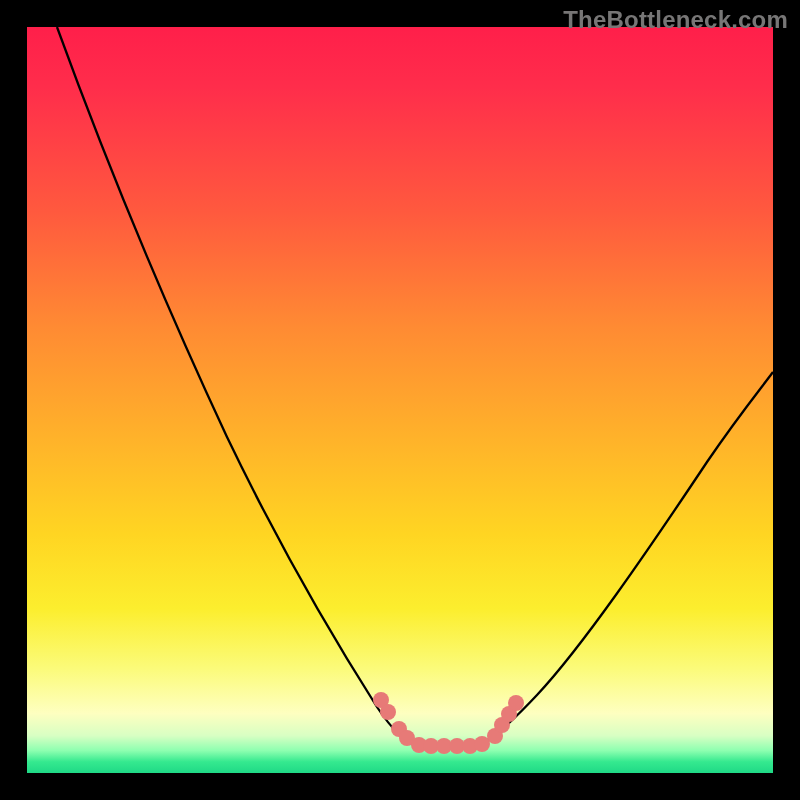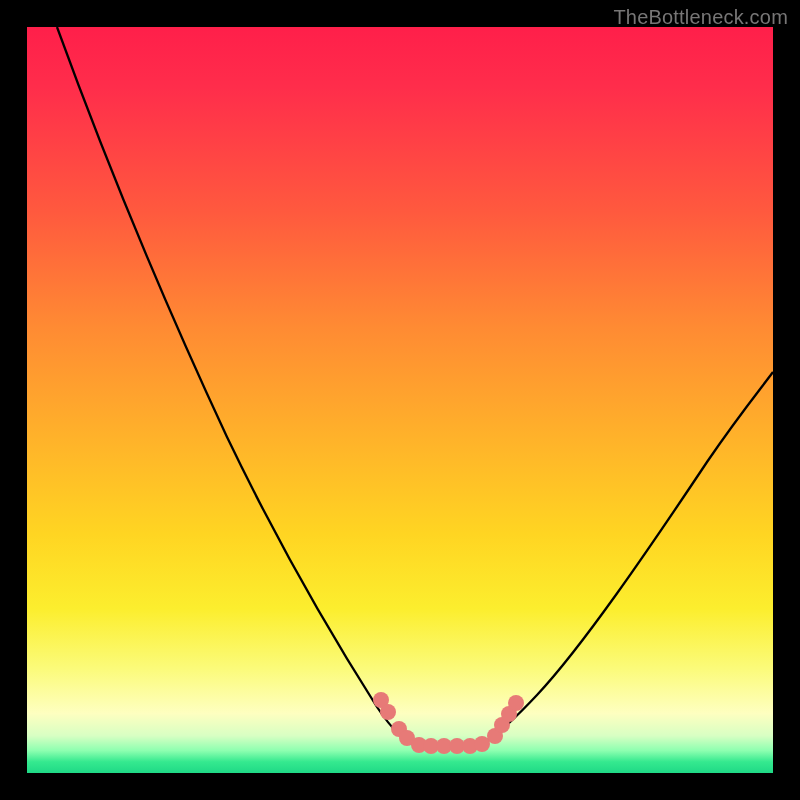--- a/index.html
+++ b/index.html
@@ -43,22 +43,22 @@
       #8dffb0 97%,
       #35e98f 98.5%,
       #1fd986 100%
     );
   }
   .watermark {
     position: absolute;
     top: 6px;
     right: 12px;
     color: #777676;
-    font-size: 20px;
-    font-weight: 400;
+    font-size: 24px;
+    font-weight: 700;
     letter-spacing: 0.2px;
     user-select: none;
   }
   svg.curve {
     position: absolute;
     inset: 0;
   }
 </style>
 </head>
 <body>

